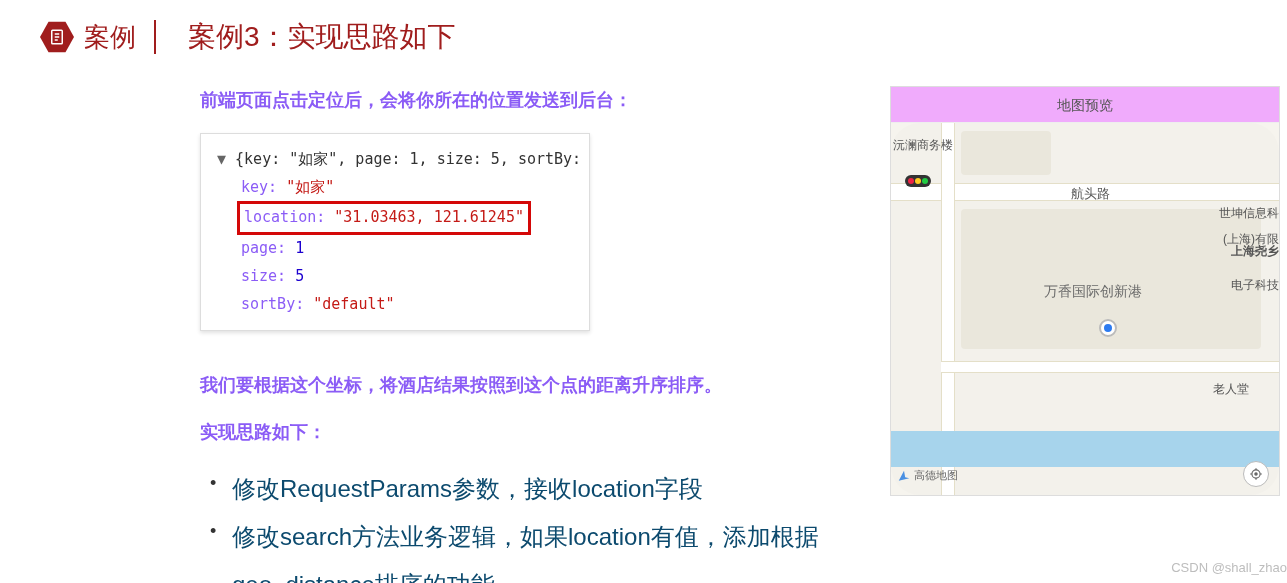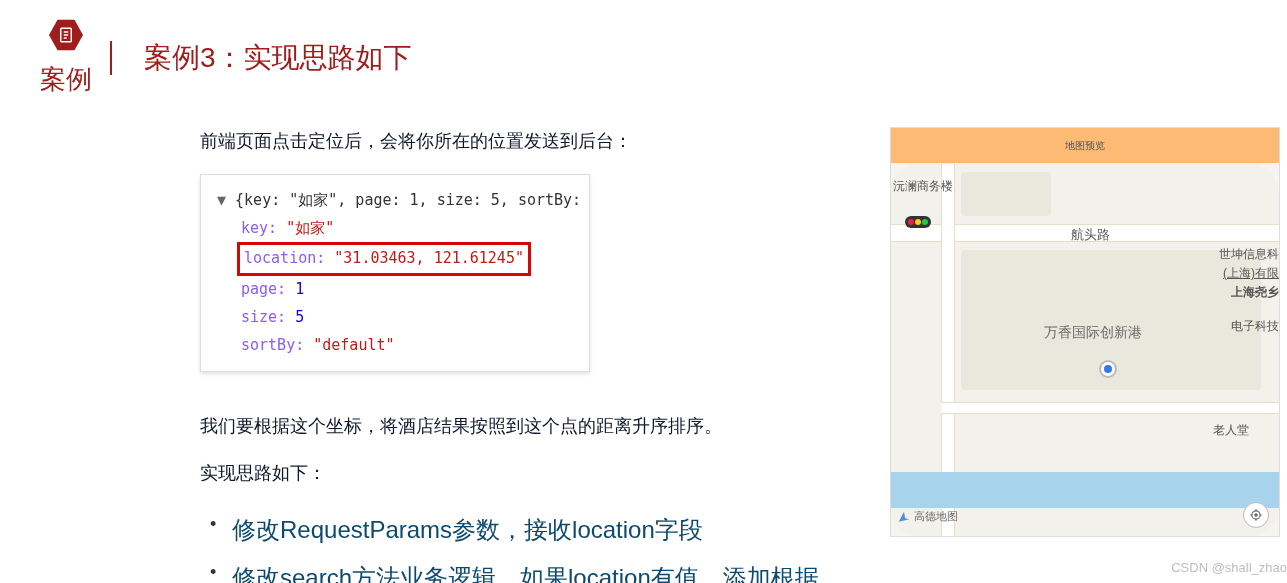--- a/index.html
+++ b/index.html
@@ -14,21 +14,20 @@
     .header {
       display: flex;
       align-items: center;
       padding: 18px 40px 0 40px;
       gap: 18px;
     }
     .badge {
       display: flex;
       align-items: center;
       gap: 10px;
-      flex-direction: column;
     }
     .hexagon {
       width: 34px;
       height: 34px;
       background: #a01d1d;
       position: relative;
       display: flex;
       align-items: center;
       justify-content: center;
       clip-path: polygon(25% 5%, 75% 5%, 100% 50%, 75% 95%, 25% 95%, 0% 50%);
@@ -53,23 +52,24 @@
     .content {
       display: flex;
       padding: 30px 0 0 200px;
       gap: 30px;
     }
     .left {
       flex: 0 0 660px;
     }
     .para {
       font-size: 18px;
-      color: #0f172a;
+      color: #8b5cf6;
       margin-bottom: 18px;
       line-height: 1.6;
+      font-weight: bold;
     }
     .code-box {
       background: #fff;
       border: 1px solid #ddd;
       box-shadow: 0 2px 4px rgba(0,0,0,0.12);
       padding: 12px 16px;
       font-family: Consolas, Monaco, monospace;
       font-size: 15px;
       line-height: 1.85;
       width: 390px;
@@ -113,23 +113,23 @@
     .map-panel {
       width: 390px;
       height: 410px;
       border: 1px solid #ddd;
       background: #f6f4ee;
       position: relative;
       overflow: hidden;
     }
     .map-title {
       height: 36px;
-      background: #fdba74;
+      background: #f0abfc;
       text-align: center;
-      font-size: 10px;
+      font-size: 14px;
       color: #555;
       line-height: 36px;
       border-bottom: 1px solid #eee;
     }
     .map-body {
       position: relative;
       width: 100%;
       height: calc(100% - 36px);
       background: #f3f1eb;
       border-radius: 29px;
@@ -291,21 +291,21 @@
 
         <div class="traffic">
           <span class="tl-r"></span>
             <span class="tl-y"></span>
             <span class="tl-g"></span>
         </div>
 
         <span class="map-label" style="left:2px;top:14px;">沅澜商务楼</span>
         <span class="map-label" style="left:180px;top:62px;font-size:13px;">航头路</span>
         <span class="map-label" style="right:0;top:82px;">世坤信息科</span>
-        <span class="map-label" style="right:0;top:101px;text-decoration:underline;">(上海)有限</span>
+        <span class="map-label" style="right:0;top:108px;">(上海)有限</span>
         <span class="map-label" style="right:0;top:120px;font-weight:bold;">上海尧乡</span>
         <span class="map-label" style="right:0;top:154px;">电子科技</span>
         <span class="map-label map-label-big" style="left:153px;top:160px;">万香国际创新港</span>
         <span class="map-label" style="right:30px;top:258px;">老人堂</span>
 
         <div class="loc-dot"></div>
 
         <div class="compass">
           <svg viewBox="0 0 24 24" fill="none" stroke="#666" stroke-width="2">
             <circle cx="12" cy="12" r="7"></circle>

